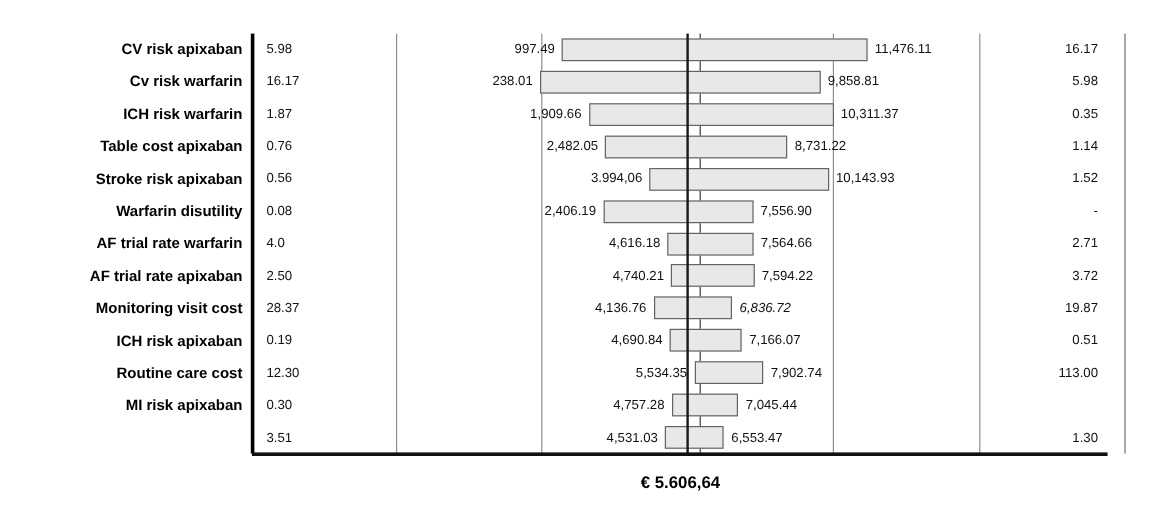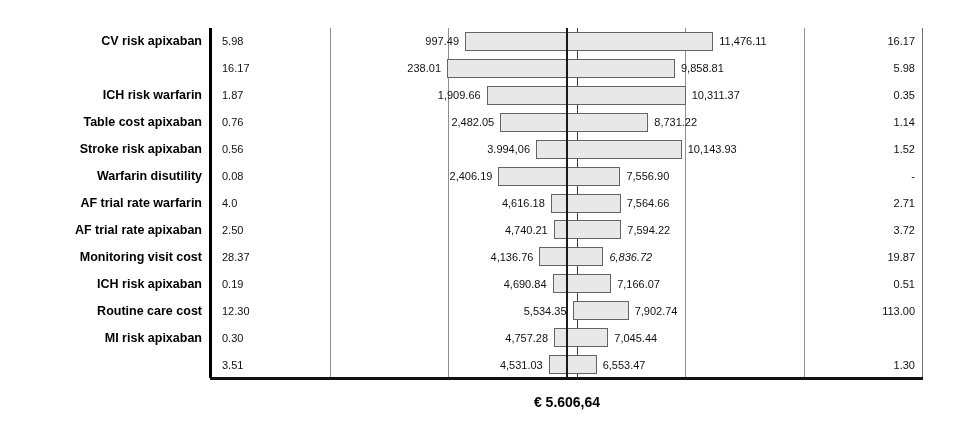--- a/index.html
+++ b/index.html
@@ -11,21 +11,21 @@
   .row-cell {
     position:absolute; left:0; width:100%;
     display:flex; align-items:center; box-sizing:border-box;
   }
   #row-labels { left:0; width:202px; }
   #row-labels .row-cell { justify-content:flex-end; font-weight:bold; font-size:12.5px; color:#000; }
   #low-col { left:222px; width:100px; }
   #low-col .row-cell { justify-content:flex-start; font-size:11px; color:#111; }
   #high-col { left:815px; width:100px; }
   #high-col .row-cell { justify-content:flex-end; font-size:11px; color:#111; }
-  #plot { left:330px; width:593px; }
+  #plot { left:330px; width:593px;padding-left:15px; }
   .gridline {
     position:absolute; top:0; bottom:0; width:1px;
     background:#8f8f8f; z-index:1;
   }
   .gridline.base { background:#3a3a3a; }
   #axis-top-line {
     position:absolute; top:0; bottom:0; width:1.5px;
     background:#1a1a1a; z-index:5;
   }
   #plot-right-border {
@@ -53,20 +53,21 @@
     position:absolute; top:394px; left:567px; transform:translateX(-50%);
     font-weight:bold; font-size:14px; color:#000; white-space:nowrap;
   }
 </style>
 </head>
 <body>
 
 <div id="stage">
   <div id="row-labels" class="col">
       <div class="row-cell" style="top: 0px; height: 26.9231px;">CV risk apixaban</div>
+      <div class="row-cell" style="top: 26.9231px; height: 26.9231px;">Cv risk warfarin</div>
       <div class="row-cell" style="top: 53.8462px; height: 26.9231px;">ICH risk warfarin</div>
       <div class="row-cell" style="top: 80.7692px; height: 26.9231px;">Table cost apixaban</div>
       <div class="row-cell" style="top: 107.692px; height: 26.9231px;">Stroke risk apixaban</div>
       <div class="row-cell" style="top: 134.615px; height: 26.9231px;">Warfarin disutility</div>
       <div class="row-cell" style="top: 161.538px; height: 26.9231px;">AF trial rate warfarin</div>
       <div class="row-cell" style="top: 188.462px; height: 26.9231px; padding-left: 23px;">AF trial rate apixaban</div>
       <div class="row-cell" style="top: 215.385px; height: 26.9231px;">Monitoring visit cost</div>
       <div class="row-cell" style="top: 242.308px; height: 26.9231px;">ICH risk apixaban</div>
       <div class="row-cell" style="top: 269.231px; height: 26.9231px;">Routine care cost</div>
       <div class="row-cell" style="top: 296.154px; height: 26.9231px;">MI risk apixaban</div>

